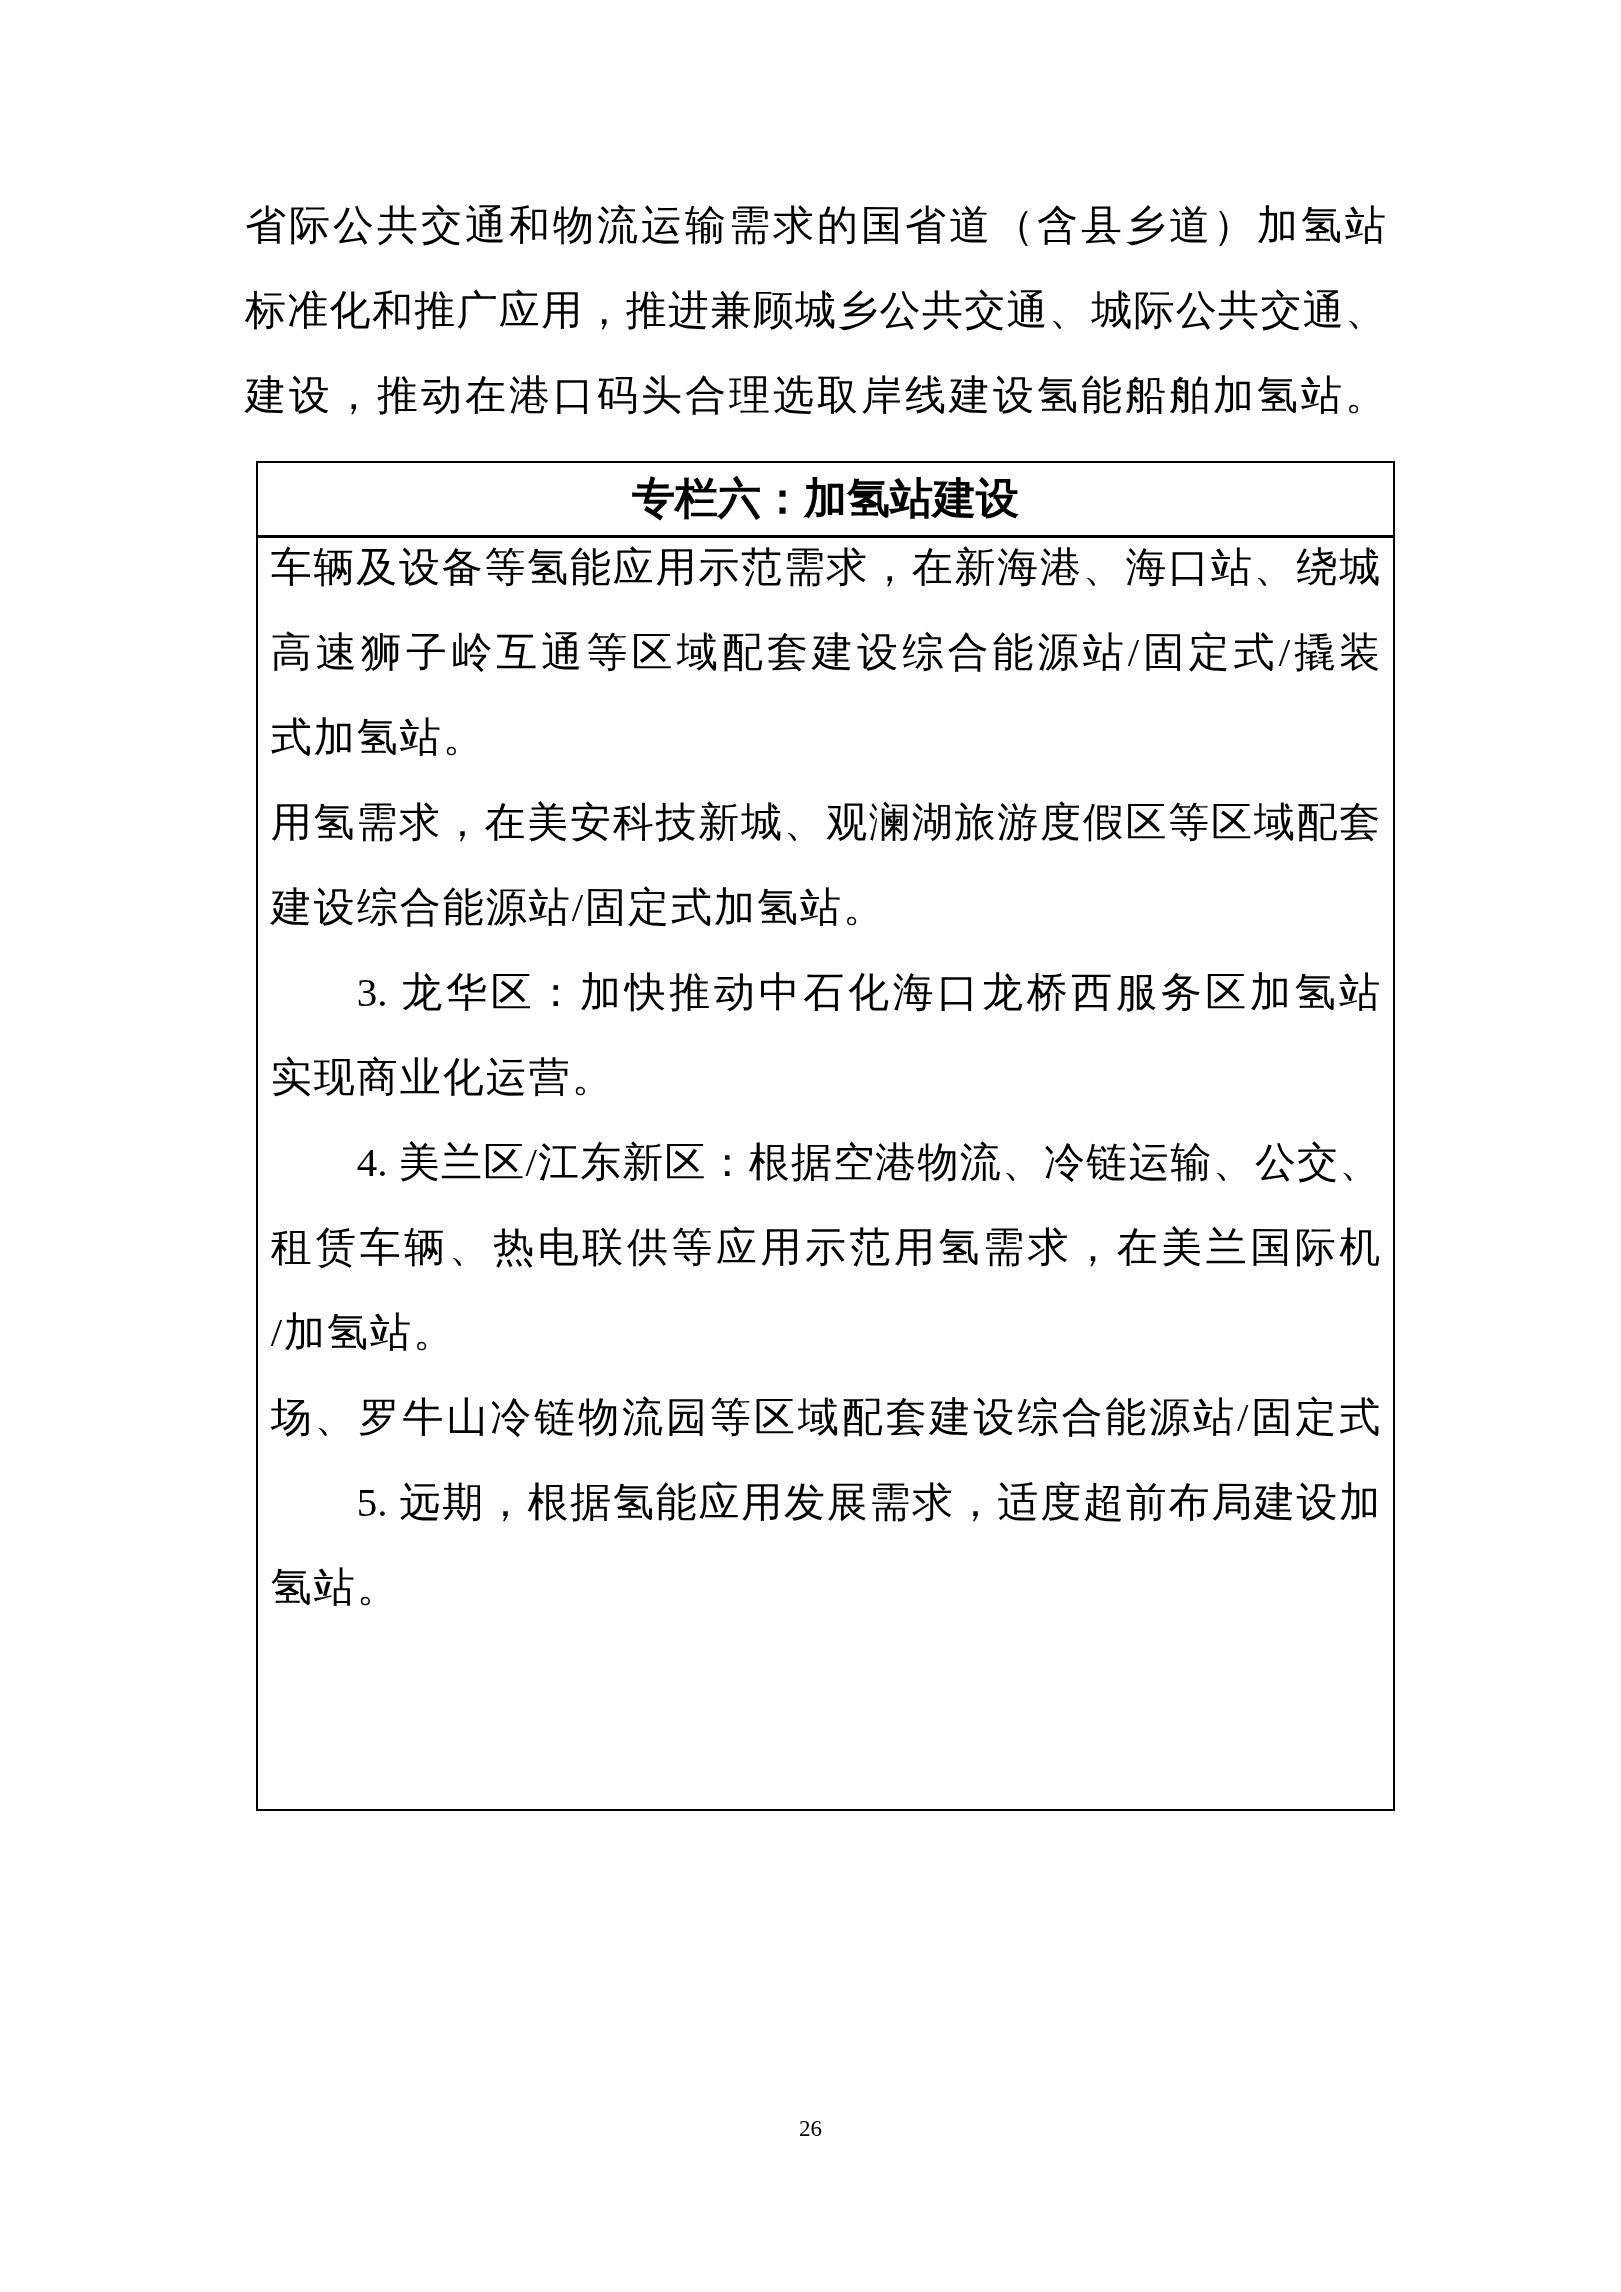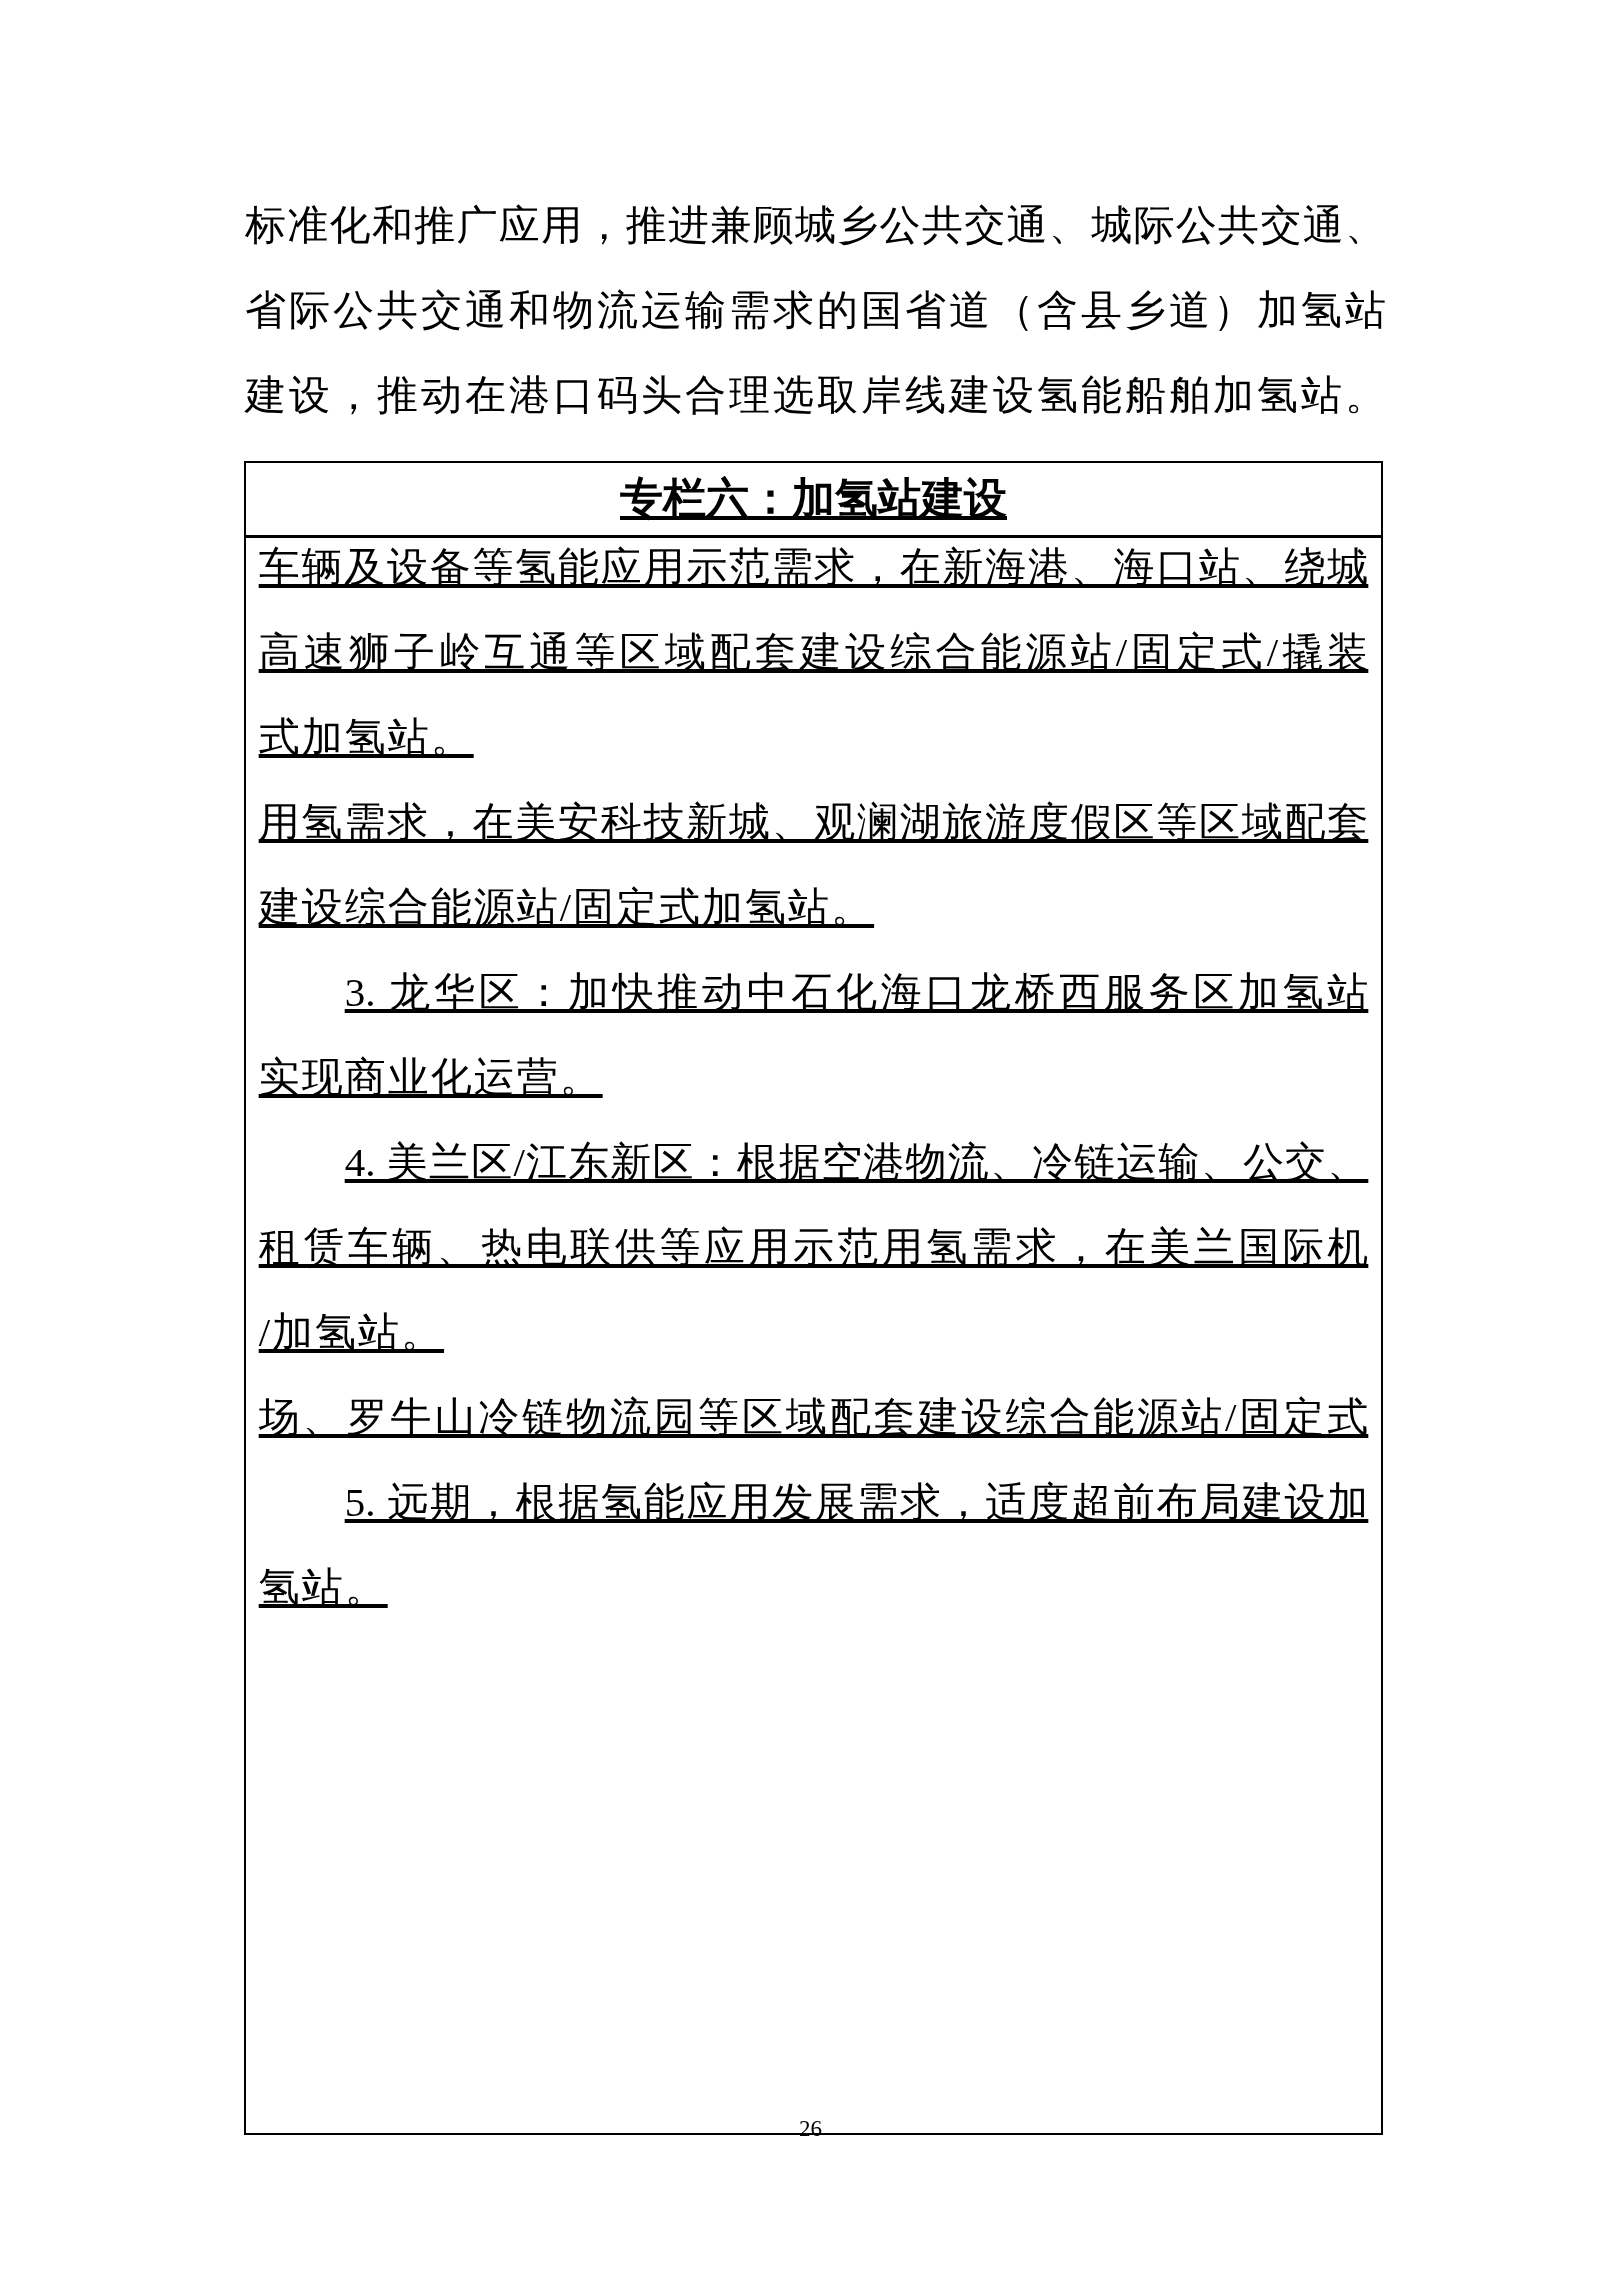--- a/index.html
+++ b/index.html
@@ -36,27 +36,26 @@
     text-indent: 86px;
   }
   .line.plain {
     text-align: right;
     text-align-last: left;
     letter-spacing: 2px;
   }
   
   .box {
     position: absolute;
-    left: 244px;
+    left: 256px;
     top: 461px;
     width: 1139px;
-    height: 1674px;
+    height: 1350px;
     border: 2.9px solid #000000;
     box-sizing: border-box;
-    text-decoration: underline;
   }
   .box-header {
     height: 72px;
     border-bottom: 3.9px solid #000000;
     display: flex;
     align-items: center;
     justify-content: center;
     font-size: 43px;
     font-weight: bold;
   }
@@ -76,22 +75,22 @@
     font-size: 23px;
     line-height: 31px;
   }
 </style>
 </head>
 <body>
 
 <div class="page">
 
   <div class="para">
+    <div class="line j">省际公共交通和物流运输需求的国省道（含县乡道）加氢站</div>
     <div class="line j">标准化和推广应用，推进兼顾城乡公共交通、城际公共交通、</div>
-    <div class="line j">省际公共交通和物流运输需求的国省道（含县乡道）加氢站</div>
     <div class="line j">建设，推动在港口码头合理选取岸线建设氢能船舶加氢站。</div>
   </div>
 
   <div class="box">
     <div class="box-header">
       <span>专栏六：加氢站建设</span>
     </div>
     <div class="box-body">
       <div class="line j">车辆及设备等氢能应用示范需求，在新海港、海口站、绕城</div>
       <div class="line j">高速狮子岭互通等区域配套建设综合能源站/固定式/撬装</div>

